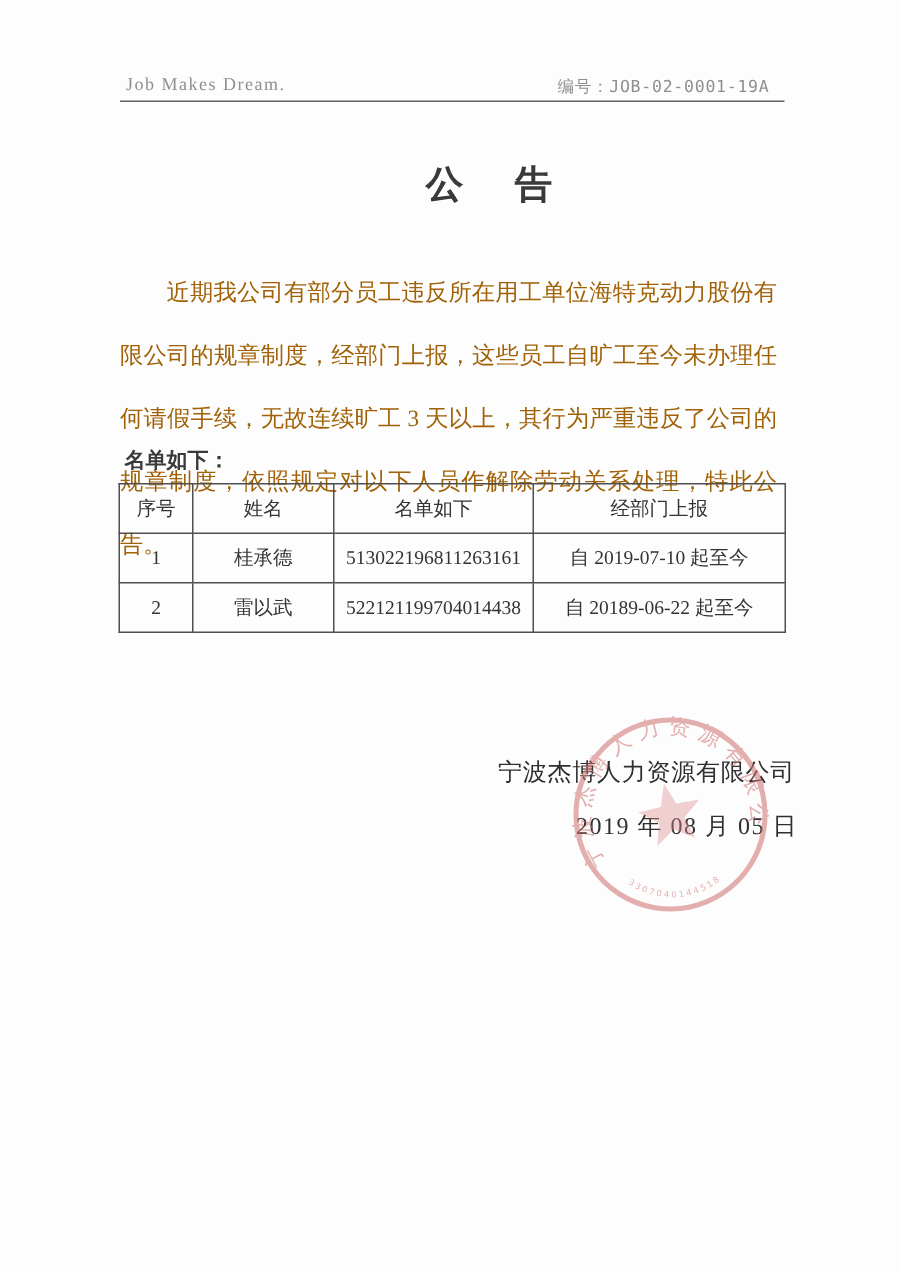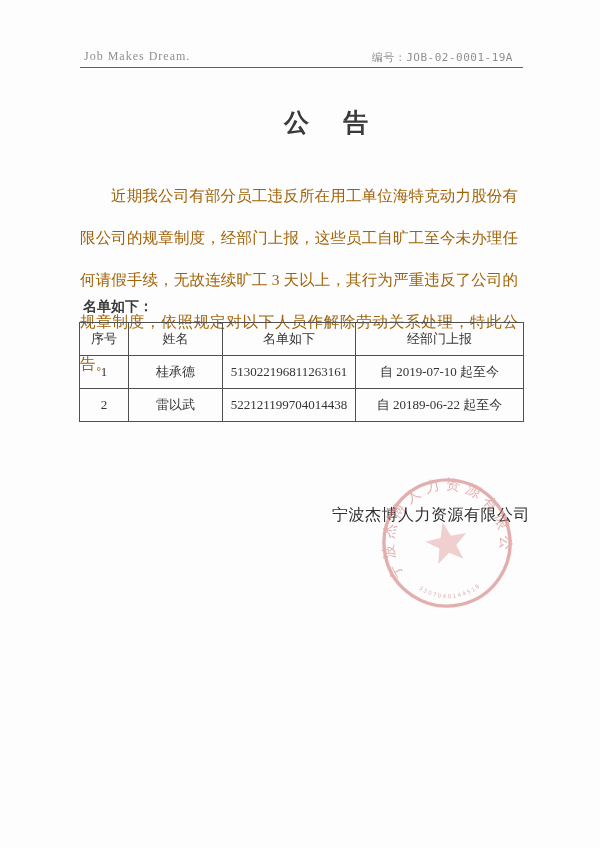--- a/index.html
+++ b/index.html
@@ -150,20 +150,21 @@
       <tr>
         <td>2</td>
         <td>雷以武</td>
         <td>522121199704014438</td>
         <td>自 20189-06-22 起至今</td>
       </tr>
     </tbody>
   </table>
 
   <div class="company">宁波杰博人力资源有限公司</div>
+  <div class="date">2019 年 08 月 05 日</div>
 
   <svg class="seal" viewBox="0 0 140 140" xmlns="http://www.w3.org/2000/svg">
     <defs>
       <path id="sealArcTop" d="M 21,93 A 54,54 0 1 1 119,93" fill="none"></path>
       <path id="sealArcBottom" d="M 30,106 A 51,51 0 0 0 110,106" fill="none"></path>
     </defs>
     <circle cx="70" cy="70" r="63" fill="none" stroke="#cf6f6f" stroke-width="3.4"></circle>
     <polygon points="70,49 75.3,63.7 90.9,64.2 78.6,73.8 82.9,88.8 70,80 57.1,88.8 61.4,73.8 49.1,64.2 64.7,63.7" fill="#d98c8c" opacity="0.75"></polygon>
     <text fill="#cf6f6f" style="font-family:'Liberation Serif',serif; font-size:14.5px; letter-spacing:2px;">
       <textPath href="#sealArcTop" startOffset="0" textLength="232">宁波杰博人力资源有限公司</textPath>

